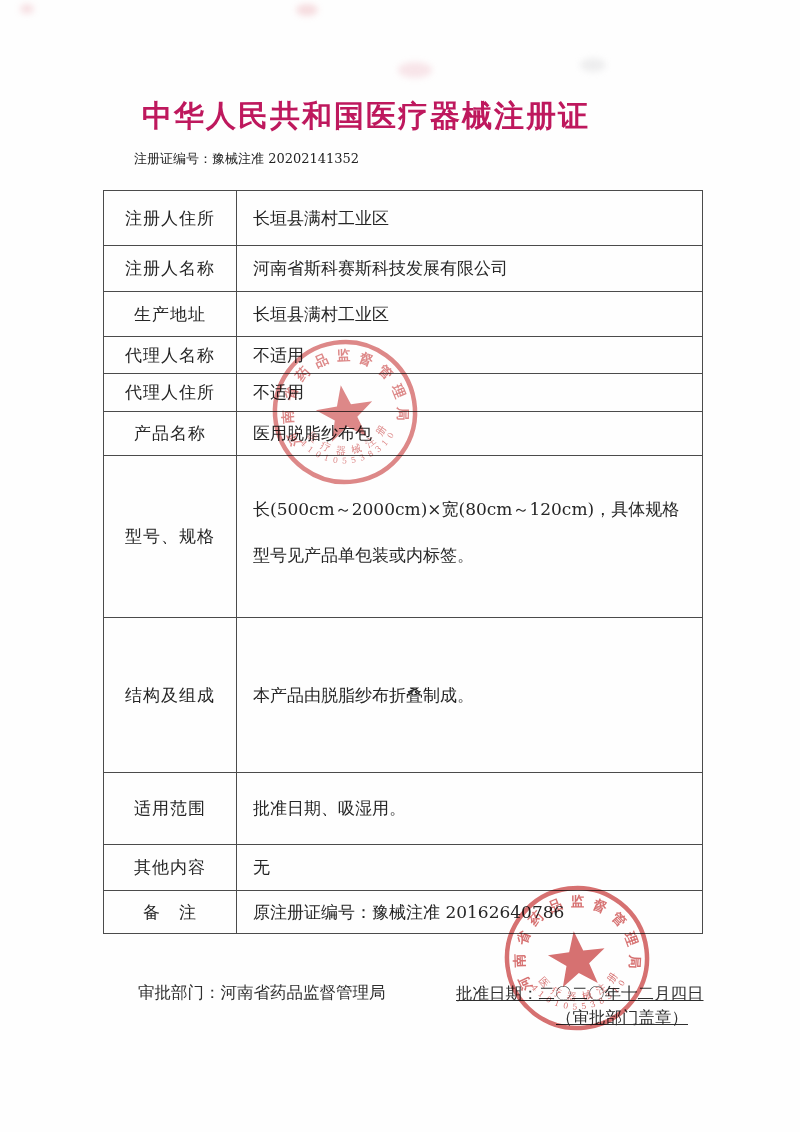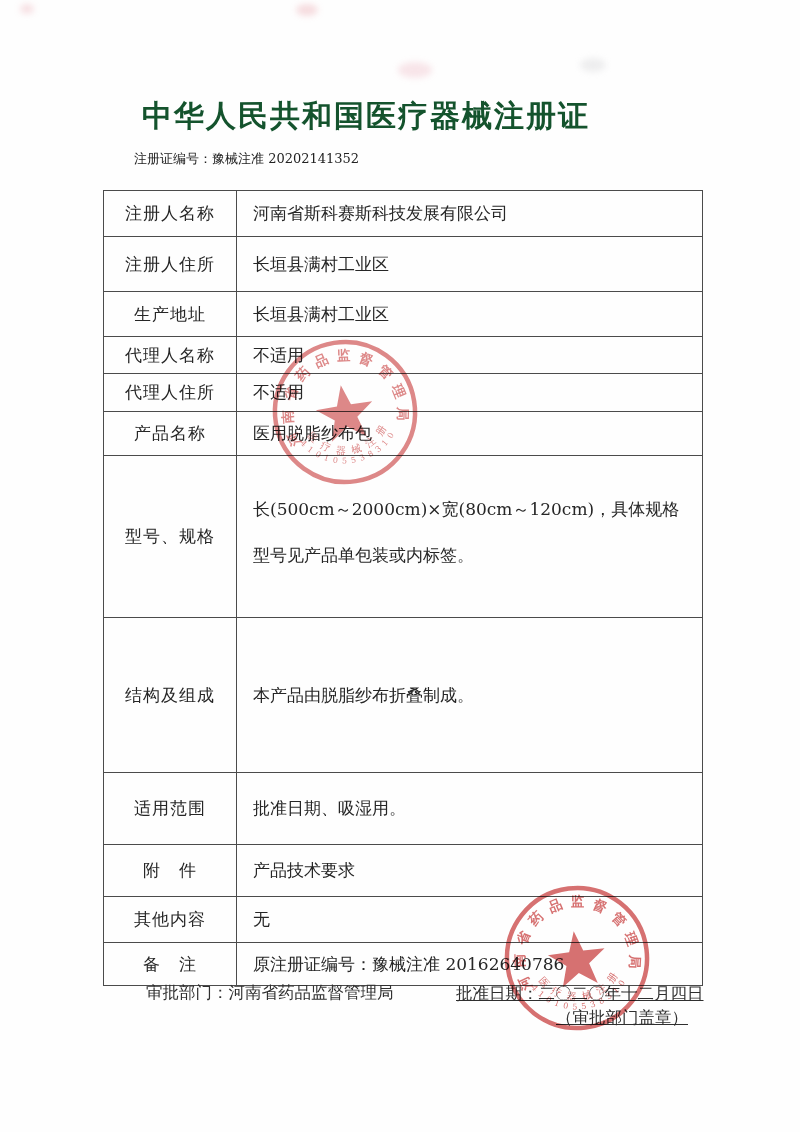--- a/index.html
+++ b/index.html
@@ -3,35 +3,35 @@
 <meta charset="utf-8">
 <style>
   html,body{margin:0;padding:0;background:#ffffff;}
   .page{
     position:relative;width:800px;height:1132px;background:#fefefe;
     font-family:"DejaVu Serif","Liberation Serif",serif;color:#2f2f2f;
     overflow:hidden;border-right:1px solid #e8e8e8;
   }
   .doc-title{
     position:absolute;top:96px;left:0;width:732px;text-align:center;
-    font-size:30px;font-weight:700;letter-spacing:2px;color:#14532d;
+    font-size:30px;font-weight:700;letter-spacing:2px;color:#be185d;
   }
   .reg-line{
     position:absolute;top:150px;left:134px;font-size:13px;color:#222;
   }
   table.cert{
     position:absolute;top:190px;left:103px;width:600px;
     border-collapse:collapse;table-layout:fixed;
   }
   table.cert,table.cert td{border:1.6px solid #4b4b4b;}
   table.cert td{font-size:17px;color:#262626;}
   td.lbl{width:130px;text-align:center;vertical-align:middle;letter-spacing:1px;}
   td.val{padding:2px 16px;vertical-align:middle;line-height:27px;}
   td.val.top-align{vertical-align:top;padding-top:30px;line-height:46px;}
-  .footer-left{position:absolute;top:982px;left:146px;font-size:16.5px;text-align:right;}
+  .footer-left{position:absolute;top:982px;left:138px;font-size:16.5px;text-align:right;}
   .footer-right{position:absolute;top:982px;left:456px;font-size:16.5px;line-height:23.5px;text-decoration:underline;}
   .footer-right .seal-note{padding-left:100px;}
   .stamp{position:absolute;mix-blend-mode:multiply;pointer-events:none;}
   .stamp-1{left:270px;top:337px;width:150px;height:150px;opacity:.6;transform:rotate(-9deg);}
   .stamp-2{left:502px;top:883px;width:150px;height:150px;opacity:.72;transform:rotate(-7deg);}
   .smudge{position:absolute;border-radius:50%;filter:blur(3px);pointer-events:none;}
   .smudge-a{left:296px;top:4px;width:22px;height:12px;background:rgba(225,120,130,.25);}
   .smudge-b{left:398px;top:62px;width:34px;height:16px;background:rgba(228,140,160,.22);}
   .smudge-c{left:580px;top:58px;width:26px;height:14px;background:rgba(190,190,195,.25);}
   .smudge-d{left:20px;top:4px;width:14px;height:10px;background:rgba(225,120,130,.22);}
@@ -44,27 +44,27 @@
   <div class="smudge smudge-a"></div>
   <div class="smudge smudge-b"></div>
   <div class="smudge smudge-c"></div>
   <div class="smudge smudge-d"></div>
 
   <div class="doc-title">中华人民共和国医疗器械注册证</div>
   <div class="reg-line">注册证编号：豫械注准 20202141352</div>
 
   <table class="cert">
     <tbody>
-        <tr style="height:46px">
+        <tr style="height:55px">
+      <td class="lbl">注册人住所</td>
+      <td class="val">长垣县满村工业区</td>
+    </tr>
+    <tr style="height:46px">
       <td class="lbl">注册人名称</td>
       <td class="val">河南省斯科赛斯科技发展有限公司</td>
-    </tr>
-    <tr style="height:55px">
-      <td class="lbl">注册人住所</td>
-      <td class="val">长垣县满村工业区</td>
     </tr>
     <tr style="height:45px">
       <td class="lbl">生产地址</td>
       <td class="val">长垣县满村工业区</td>
     </tr>
     <tr style="height:37px">
       <td class="lbl">代理人名称</td>
       <td class="val">不适用</td>
     </tr>
     <tr style="height:38px">
@@ -79,24 +79,20 @@
       <td class="lbl">型号、规格</td>
       <td class="val top-align">长(500cm～2000cm)×宽(80cm～120cm)，具体规格型号见产品单包装或内标签。</td>
     </tr>
     <tr style="height:155px">
       <td class="lbl">结构及组成</td>
       <td class="val">本产品由脱脂纱布折叠制成。</td>
     </tr>
     <tr style="height:72px">
       <td class="lbl">适用范围</td>
       <td class="val">批准日期、吸湿用。</td>
-    </tr>
-    <tr style="height:52px">
-      <td class="lbl">附　件</td>
-      <td class="val">产品技术要求</td>
     </tr>
     <tr style="height:46px">
       <td class="lbl">其他内容</td>
       <td class="val">无</td>
     </tr>
     <tr style="height:43px">
       <td class="lbl">备　注</td>
       <td class="val">原注册证编号：豫械注准 20162640786</td>
     </tr>
   </tbody>

